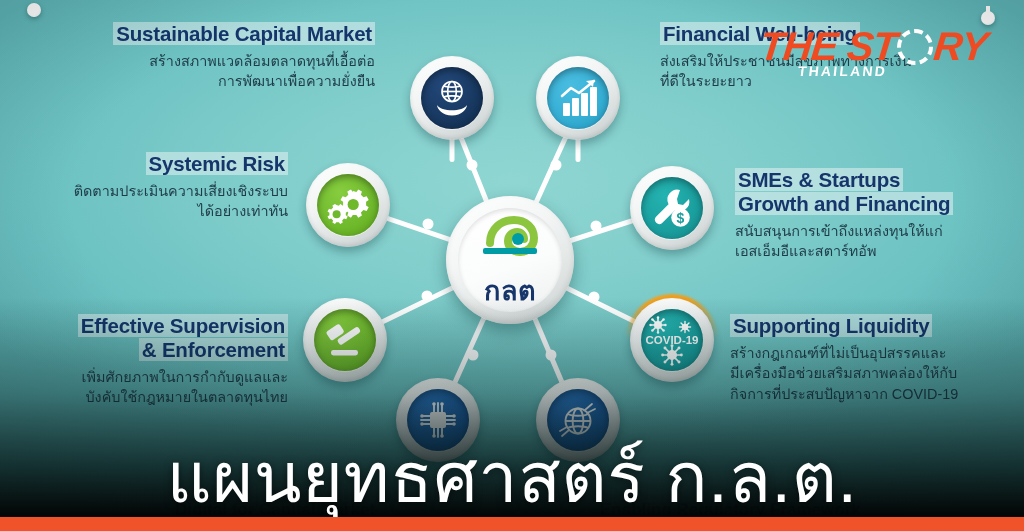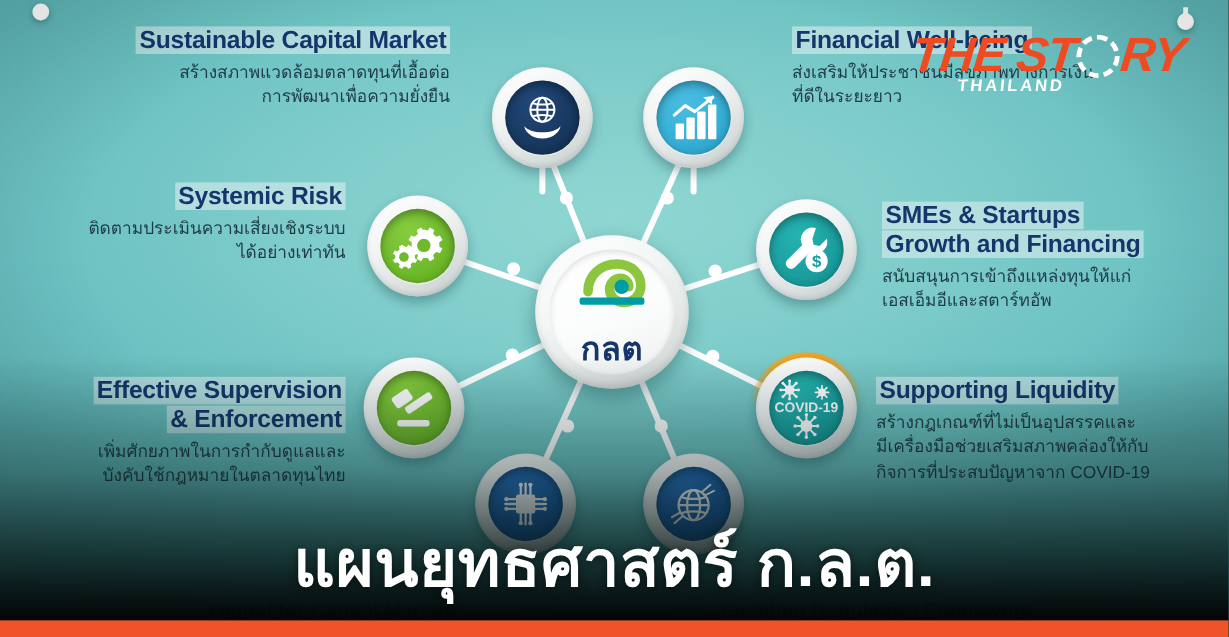--- a/index.html
+++ b/index.html
@@ -90,21 +90,21 @@
   
   .botlabel {
     position:absolute; font-size:17px; font-weight:bold;
     color:#12304f; opacity:0.30;
   }
 
   
   #overlay-title {
     position:absolute; left:0; right:0; top:443px;
     text-align:center; color:#ffffff;
-    font-size:54px; line-height:1.0; font-weight:700;
+    font-size:70px; line-height:1.0; font-weight:400;
     letter-spacing:0.5px; z-index:40;
     text-shadow:0 2px 8px rgba(0,0,0,0.55);
   }
   #orange-bar {
     position:absolute; left:0; right:0; bottom:0; height:14px;
     background:#f0532a; z-index:45;
   }
 
   
   #watermark { position:absolute; left:760px; top:24px; z-index:50; }

